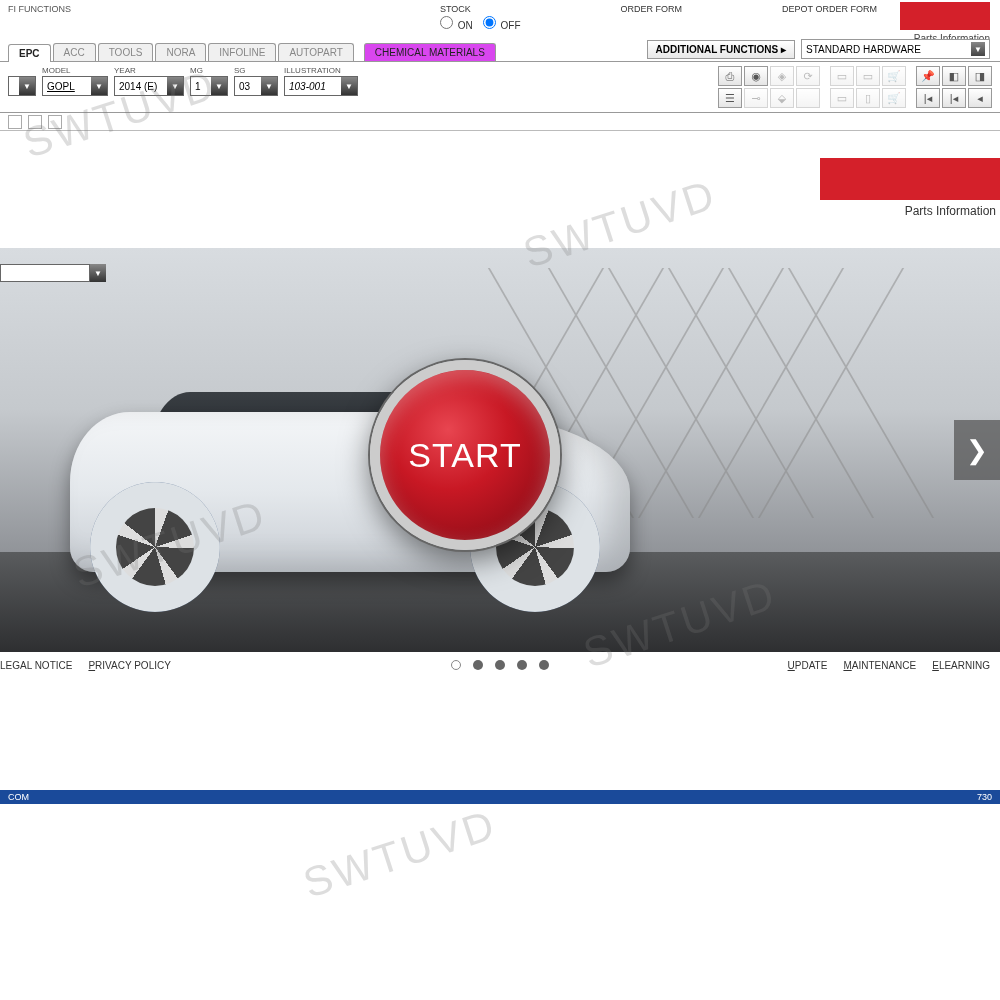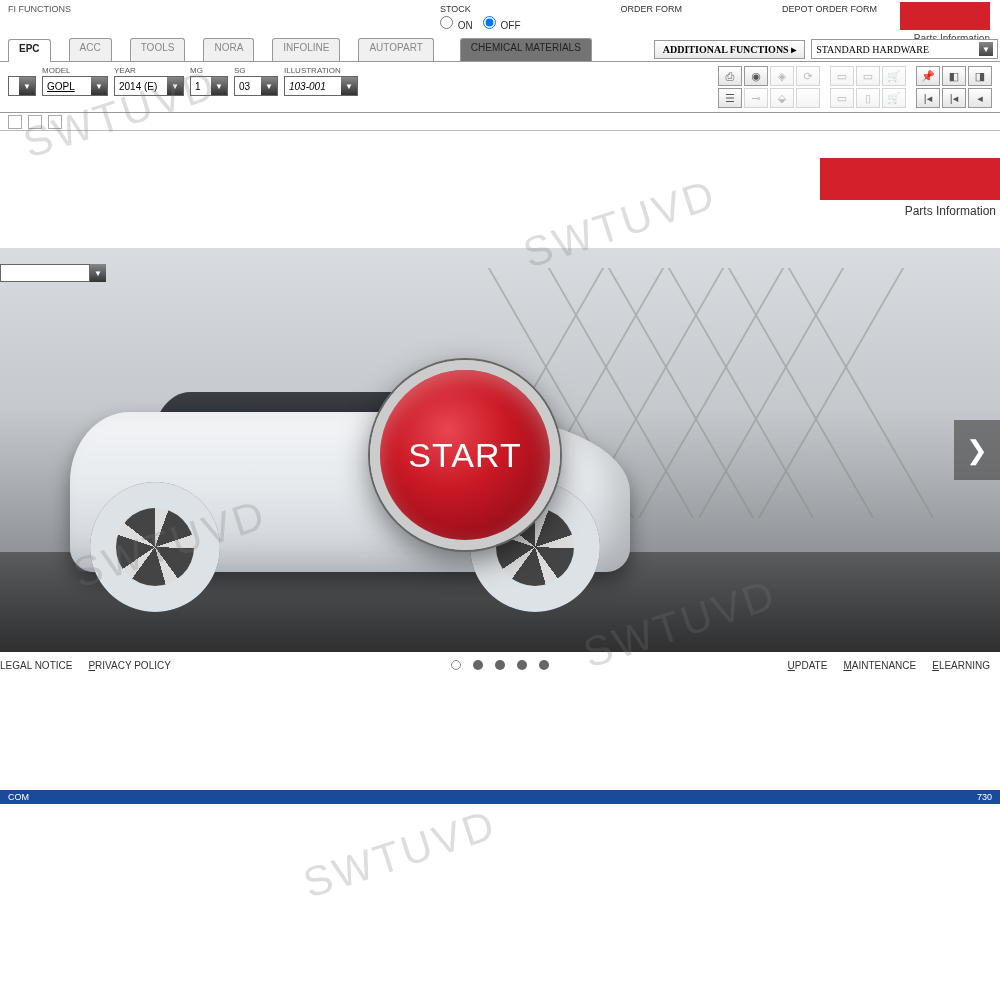--- a/index.html
+++ b/index.html
@@ -8,24 +8,24 @@
 .topbar { display: flex; align-items: flex-start; padding: 4px 8px 0 8px; height: 38px; position: relative; }
 .topbar-left { font-size: 9px; color: #555; }
 .topbar-middle { position: absolute; left: 440px; display: flex; gap: 100px; font-size: 9px; color: #333; }
 .stock-group { display: flex; flex-direction: column; }
 .radio-row { display: flex; gap: 10px; align-items: center; margin-top: 2px; font-size: 10px; justify-content: center; }
 .radio-row input { margin-right: 2px; }
 .brand { position: absolute; right: 10px; top: 2px; text-align: right; }
 .brand-logo { background: #d4202a; color: #d4202a; width: 90px; height: 28px; display: inline-block; }
 .brand-sub { font-size: 10px; color: #444; margin-top: 1px; }
 
-.tabbar { display: flex; padding: 0 8px; border-bottom: 1px solid #999; height: 24px; position: relative; gap: 16px; }
+.tabbar { display: flex; align-items: flex-end; padding: 0 8px; border-bottom: 1px solid #999; height: 24px; position: relative; }
 .tab { border: 1px solid #999; border-bottom: none; padding: 3px 10px; margin-right: 2px; font-size: 10px; background: #f0f0f0; color: #888; border-radius: 3px 3px 0 0; cursor: pointer; }
 .tab.active { background: #fff; color: #222; font-weight: bold; position: relative; top: 1px; }
-.tabbar-right { position: absolute; right: 2px; bottom: 2px; display: flex; gap: 6px; align-items: center; font-family: Liberation Serif, serif; }
+.tabbar-right { position: absolute; right: 10px; bottom: 2px; display: flex; gap: 6px; align-items: center; }
 .af-btn { border: 1px solid #999; background: linear-gradient(#fff,#e8e8e8); padding: 3px 8px; font-size: 10px; font-weight: bold; cursor: pointer; }
 .hw-select { border: 1px solid #999; background: #fff; padding: 2px 4px; font-size: 10px; display: flex; align-items: center; gap: 50px; }
 .dd-arrow { width: 14px; height: 14px; background: linear-gradient(#888,#444); display: inline-flex; align-items: center; justify-content: center; color: #fff; font-size: 8px; }
 
 .toolbar { display: flex; padding: 4px 8px; border-bottom: 1px solid #999; align-items: flex-start; }
 .tool-selects { display: flex; gap: 6px; align-items: flex-end; }
 .sel-group { display: flex; flex-direction: column; }
 .sel-label { font-size: 8px; color: #555; margin-bottom: 1px; }
 .sel-box { display: flex; align-items: center; border: 1px solid #666; background: #fff; height: 20px; }
 .sel-box input { border: none; padding: 2px 4px; font-size: 10px; width: 48px; outline: none; }
@@ -103,21 +103,21 @@
   </div>
 </div>
 
 <div class="tabbar">
   <div class="tab active">EPC</div>
   <div class="tab">ACC</div>
   <div class="tab">TOOLS</div>
   <div class="tab">NORA</div>
   <div class="tab">INFOLINE</div>
   <div class="tab">AUTOPART</div>
-  <div class="tab" style="margin-left:8px;background:#737373;color:#222">CHEMICAL MATERIALS</div>
+  <div class="tab" style="margin-left:8px;background:#d946ef;color:#222">CHEMICAL MATERIALS</div>
   <div class="tabbar-right">
     <div class="af-btn">ADDITIONAL FUNCTIONS ▸</div>
     <div class="hw-select">
       <span>STANDARD HARDWARE</span>
         <span class="dd-arrow">▼</span>
     </div>
   </div>
 </div>
 
 <div class="toolbar">

